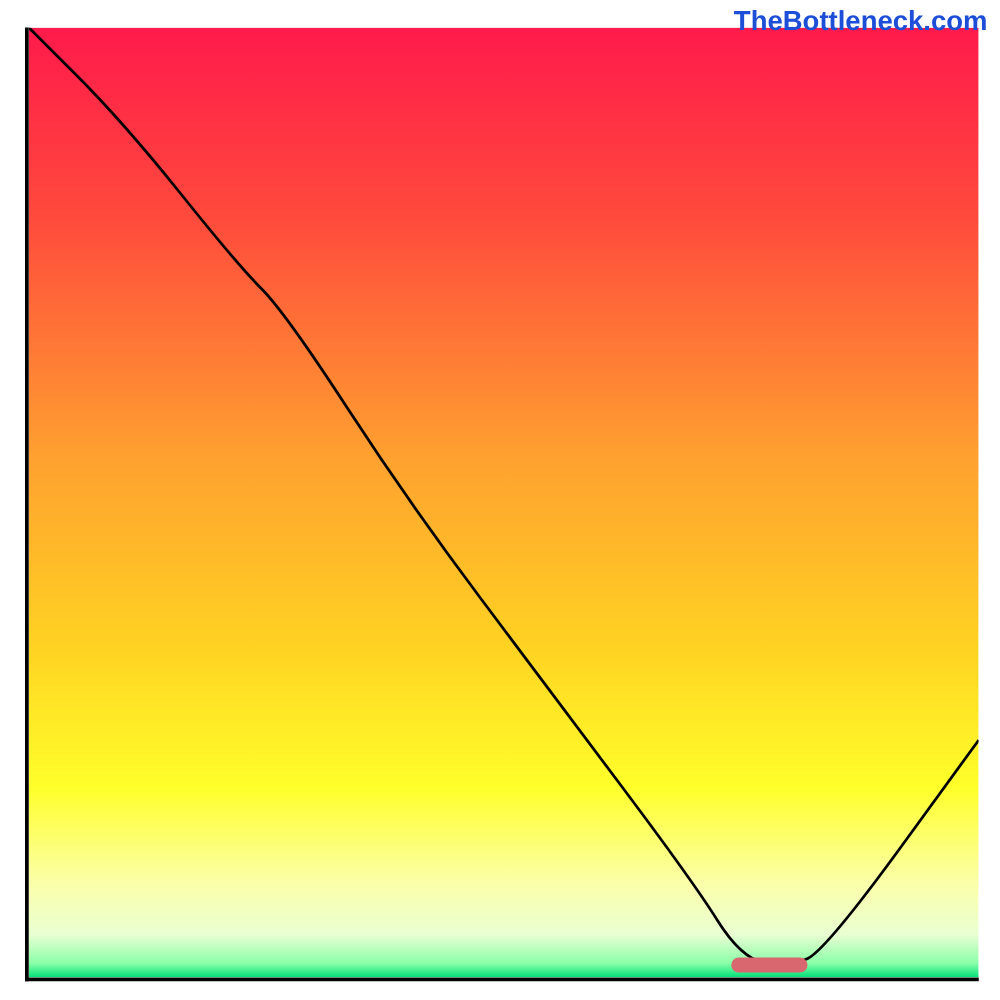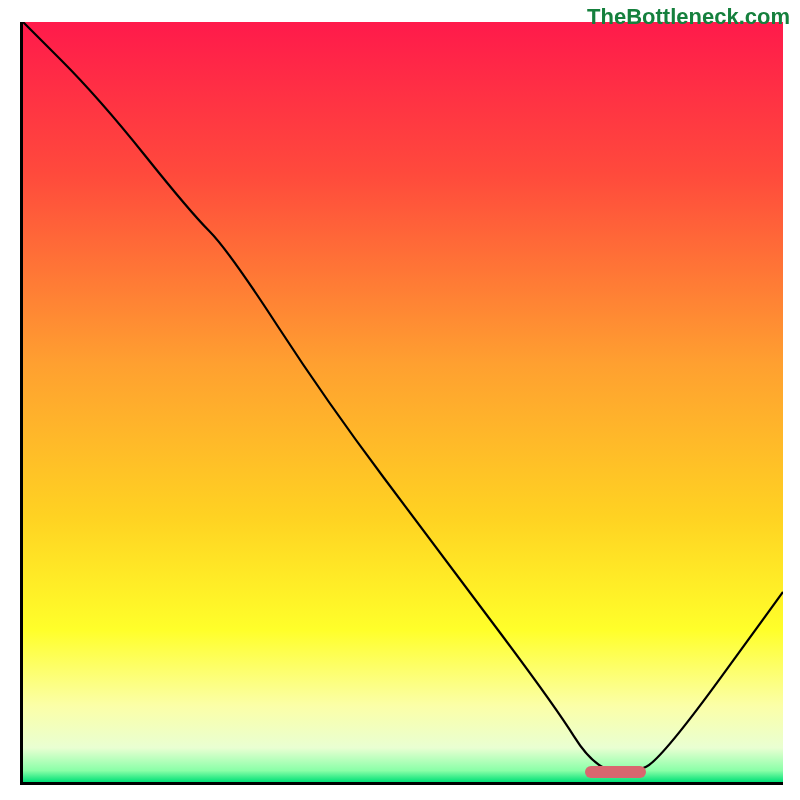--- a/index.html
+++ b/index.html
@@ -10,21 +10,21 @@
     background: #ffffff;
     font-family: Arial, Helvetica, sans-serif;
     position: relative;
   }
   .watermark {
     position: absolute;
     top: 4px;
     right: 10px;
     font-size: 22px;
     font-weight: bold;
-    color: #15803d;
+    color: #1d4ed8;
     z-index: 10;
   }
   .plot-frame {
     position: absolute;
     left: 20px;
     top: 22px;
     width: 760px;
     height: 760px;
     border-left: 3px solid #000;
     border-bottom: 3px solid #000;

